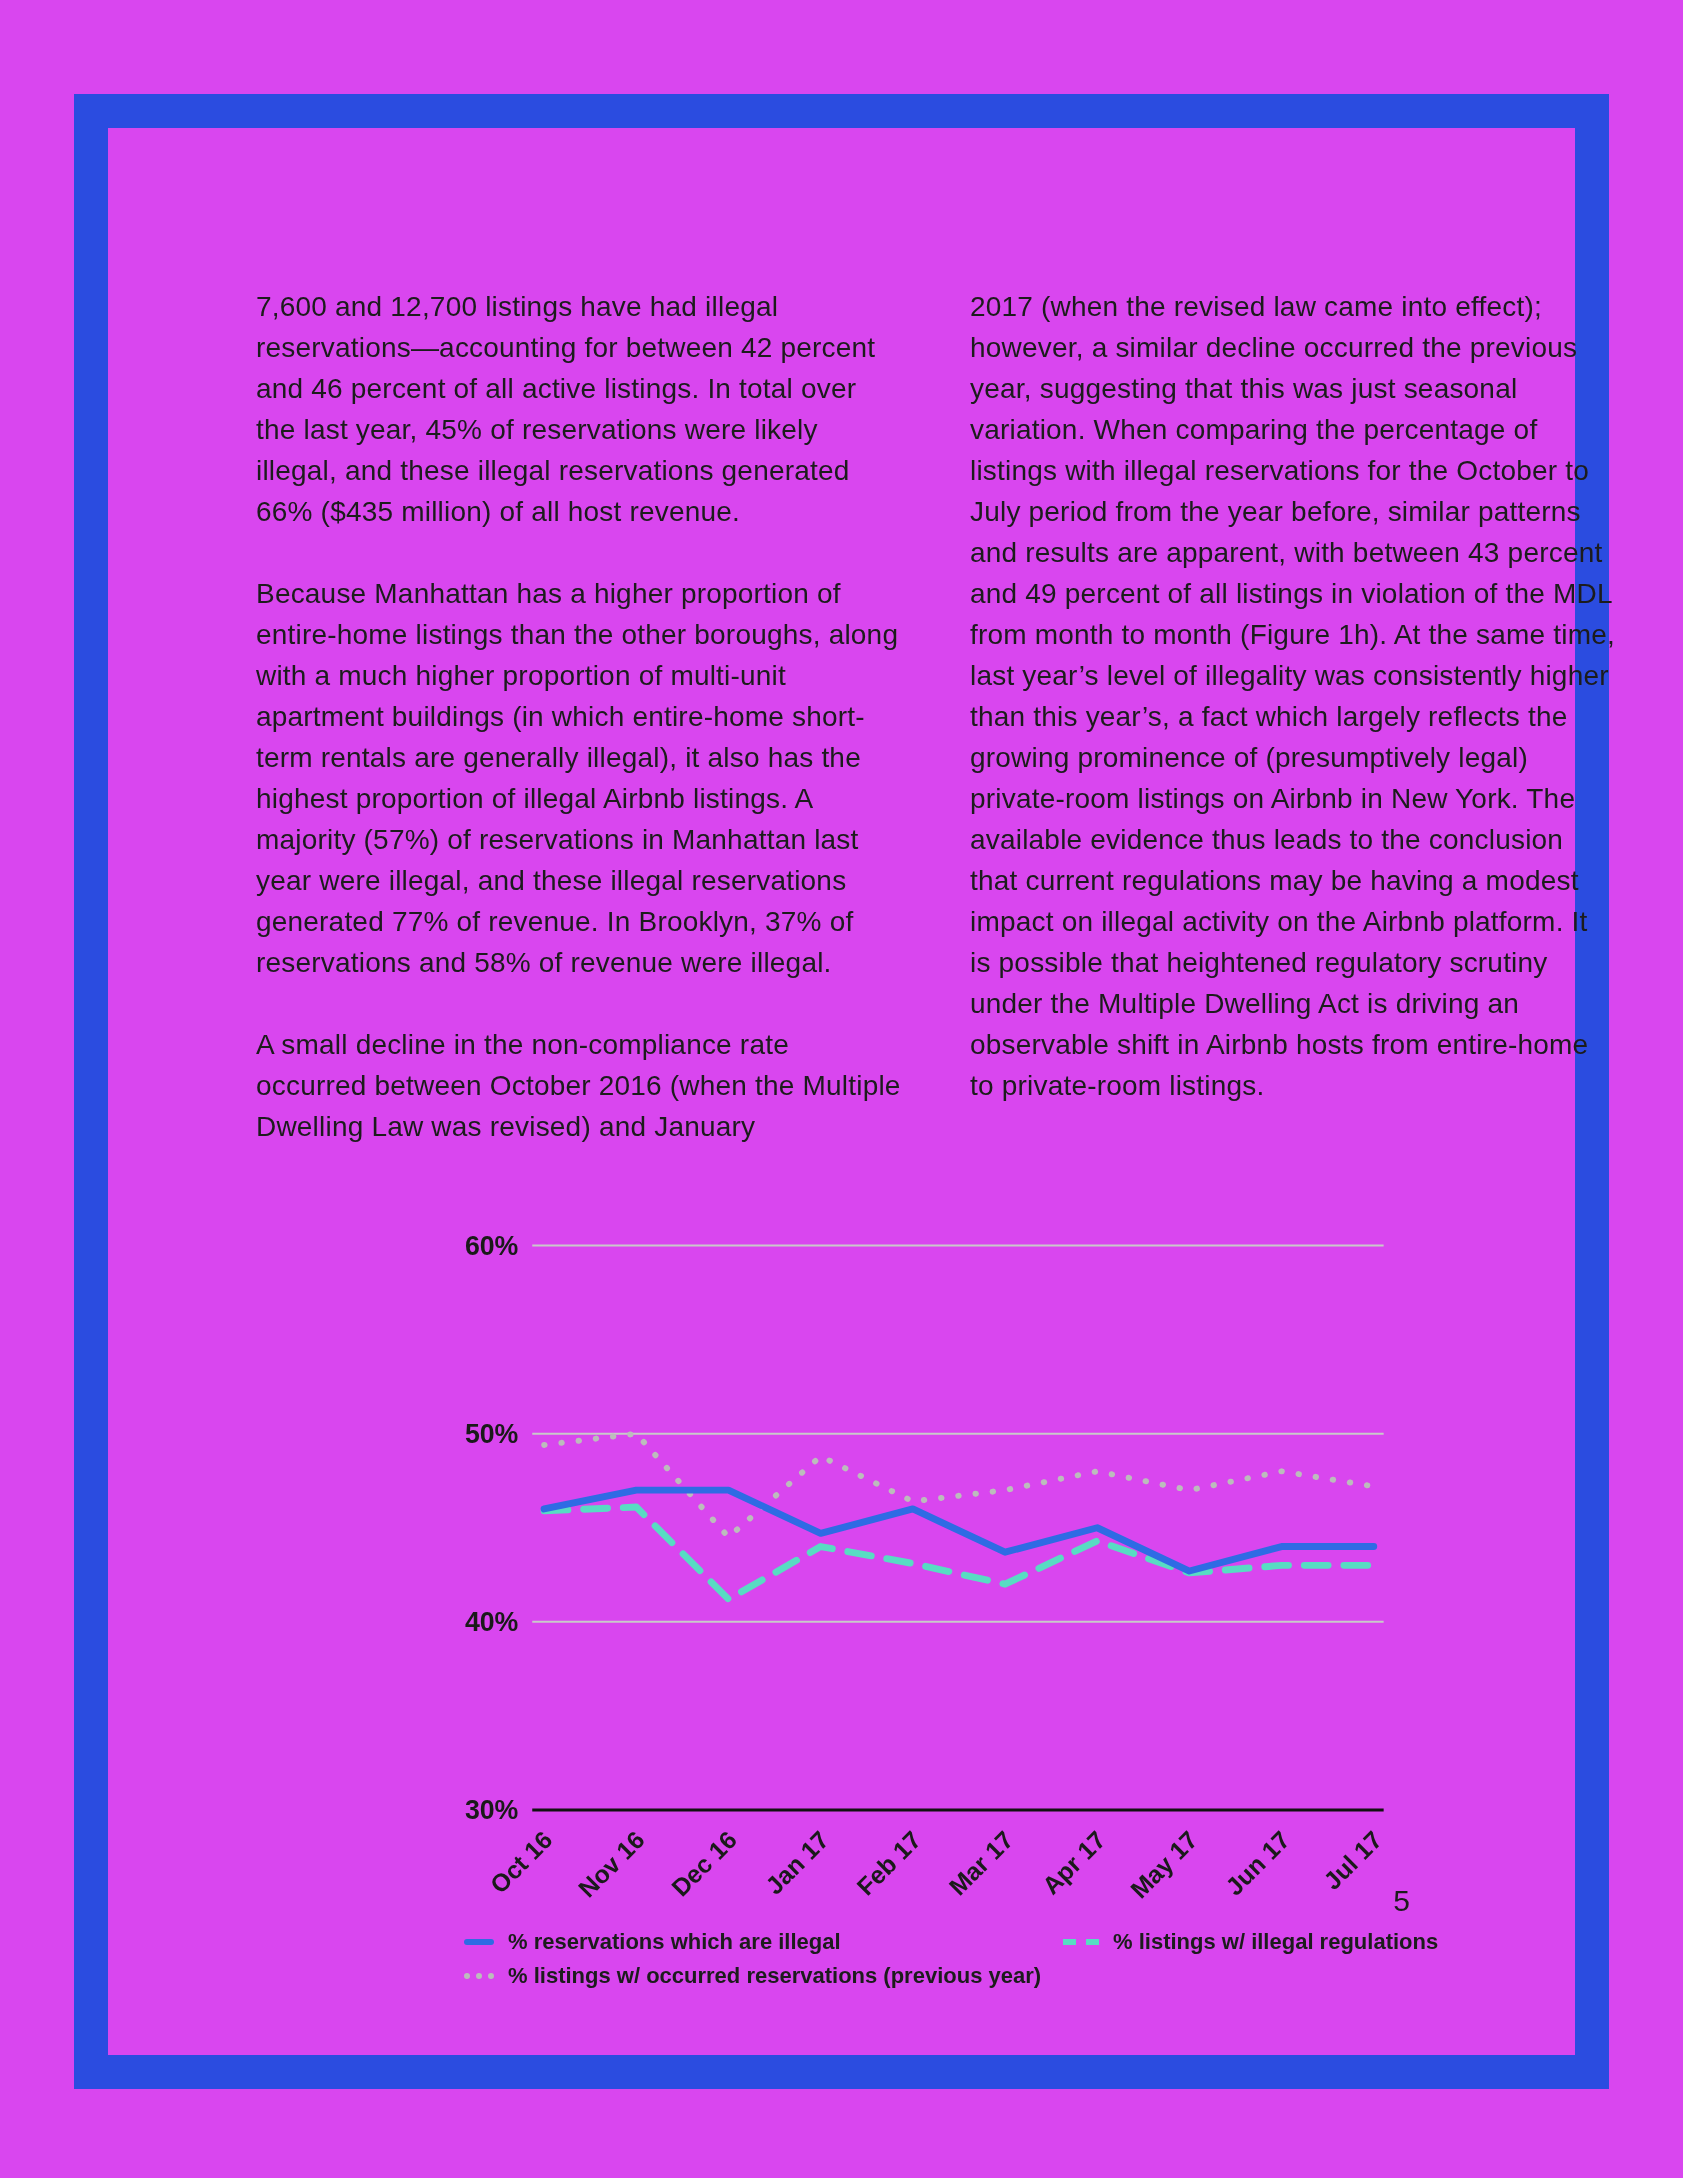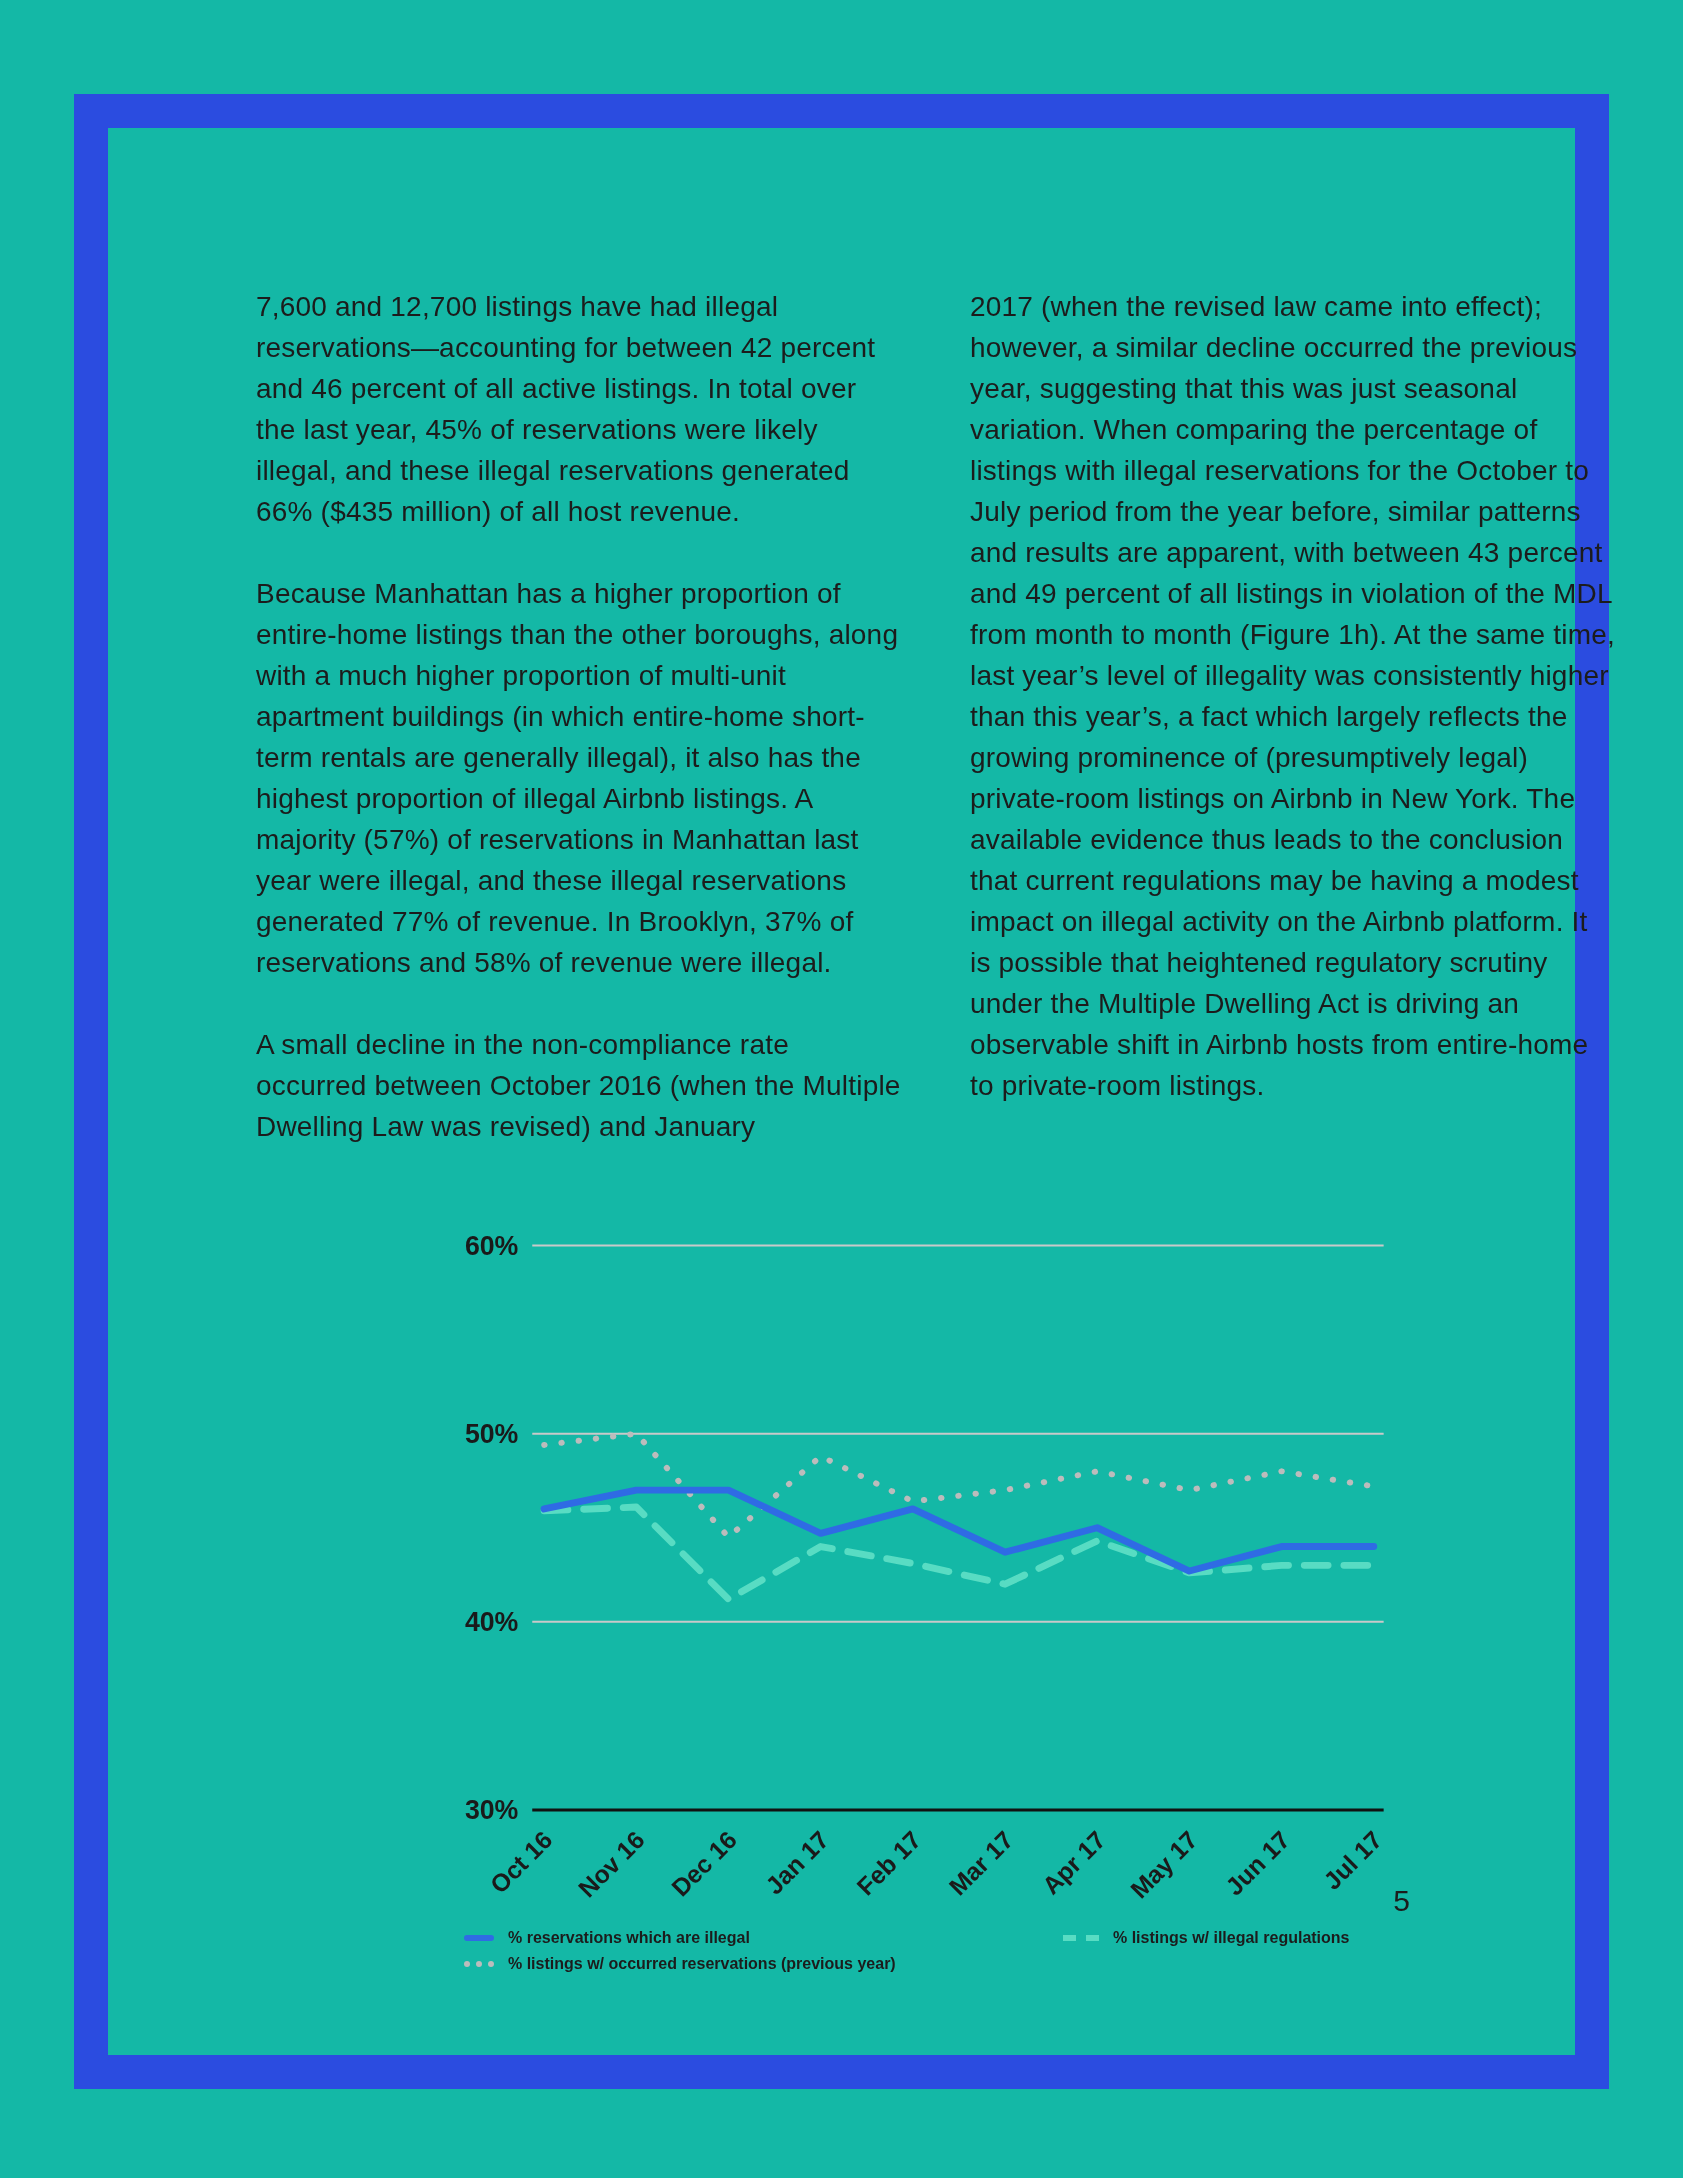--- a/index.html
+++ b/index.html
@@ -1,36 +1,36 @@
 <!DOCTYPE html>
 <html style="--border-blue: #2b4ce0; --text: #1c1c1c;"><head>
 <meta charset="utf-8">
 <style>
   :root{
     --border-blue:#2b4ce0;
     --text:#1c1c1c;
   }
   html,body{margin:0;padding:0;background:#ffffff;}
   body{font-family:"Liberation Sans",sans-serif;color:var(--text);}
-  .page{position:relative;width:1683px;height:2178px;background:#14b8a6;overflow:hidden;}
+  .page{position:relative;width:1683px;height:2178px;background:#d946ef;overflow:hidden;}
   .frame{position:absolute;left:74px;right:74px;top:94px;bottom:89px;border:34px solid var(--border-blue);}
   .content{position:absolute;left:108px;right:108px;top:128px;bottom:123px;}
   .columns{display:flex;gap:69px;padding:30px 69px 0 40px;}
   .col{width:645px;flex:0 0 645px;}
   .col p{margin:0 0 41px 0;font-size:28px;line-height:41px;letter-spacing:0.2px;}
   .col p:last-child{margin-bottom:0;}
 
   .figure{margin-top:59px;}
   .chart-wrap{margin-left:217px;}
   svg text{font-family:"Liberation Sans",sans-serif;fill:#1a1a1a;}
   svg .ytick{font-size:27px;font-weight:bold;}
   svg .xtick{font-size:25px;font-weight:bold;}
 
   .legend{display:grid;grid-template-columns:579px auto;row-gap:8px;column-gap:20px;
-          margin:26px 0 0 248px;font-size:16px;font-weight:bold;}
+          margin:26px 0 0 248px;font-size:22px;font-weight:bold;}
   .legend-item{display:flex;align-items:center;gap:14px;white-space:nowrap;}
   .marker{display:inline-block;flex:0 0 auto;}
   .marker-solid{width:30px;height:6px;border-radius:3px;background:#2f6be4;}
   .marker-dashed{width:36px;height:6px;background:repeating-linear-gradient(90deg,#58dcc3 0 13px,transparent 13px 23px);}
   .marker-dotted{width:6px;height:6px;border-radius:50%;background:#bcbcbc;
                  box-shadow:12px 0 0 #bcbcbc,24px 0 0 #bcbcbc;margin-right:24px;}
 
   .caption{margin:44px 0 0 241px;font-size:27px;font-style:italic;color:#222;}
   .page-number{position:absolute;right:57px;bottom:14px;font-size:30px;}
 </style>

